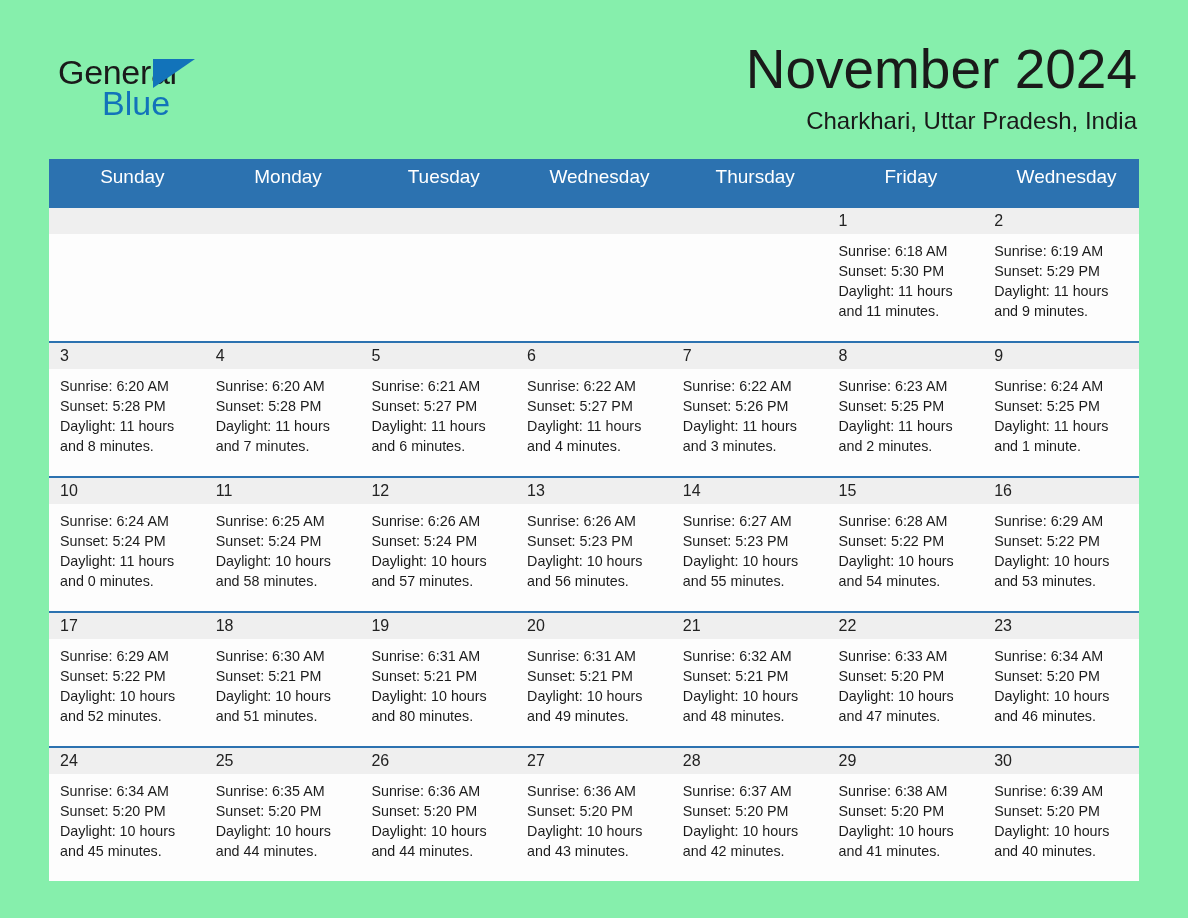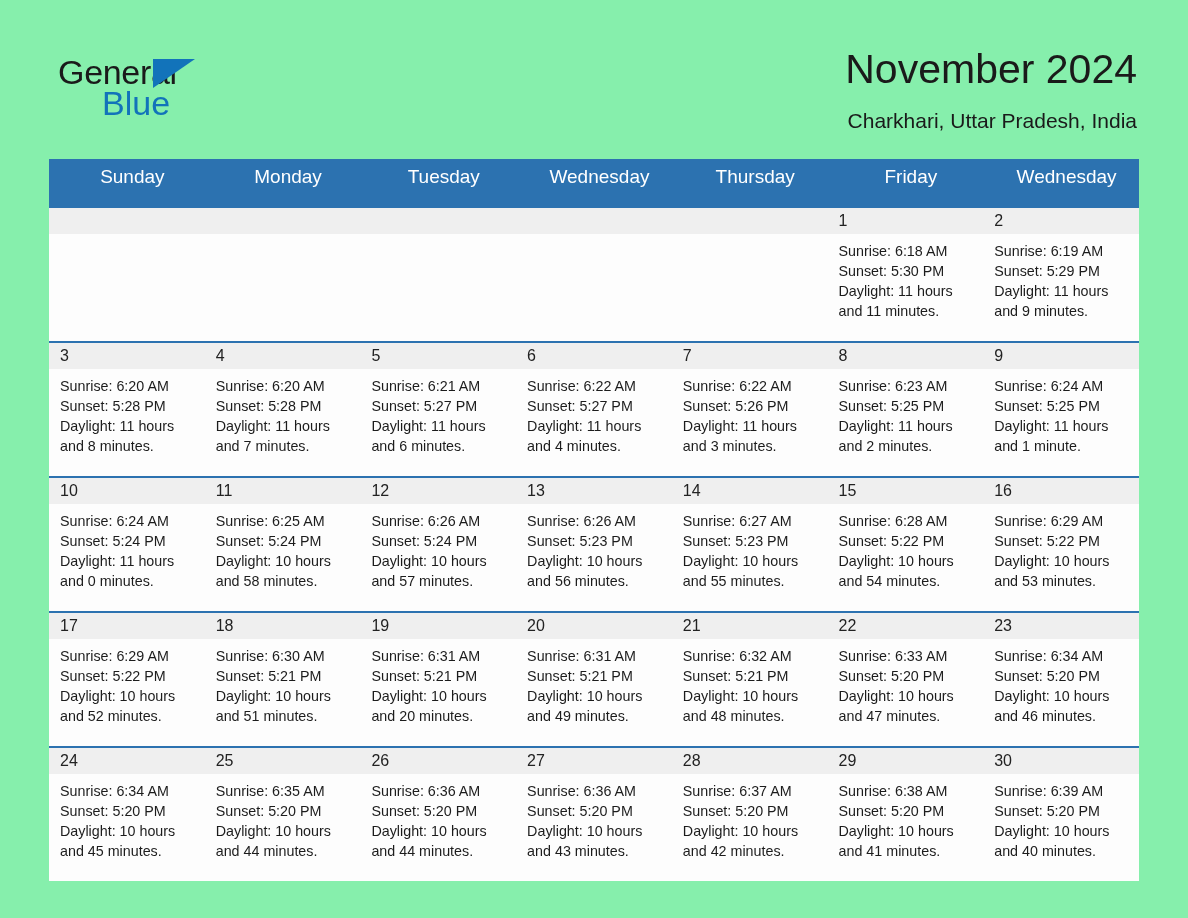--- a/index.html
+++ b/index.html
@@ -62,28 +62,28 @@
     font-weight: 400;
     white-space: nowrap;
   }
   .title-block {
     position: absolute;
     right: 51px;
     top: 44px;
     text-align: right;
   }
   .month-title {
-    font-size: 41px;
+    font-size: 55px;
     line-height: 50px;
     color: #1a1a1a;
     font-weight: 400;
     white-space: nowrap;
   }
   .location {
-    font-size: 21px;
+    font-size: 24px;
     line-height: 34px;
     color: #1a1a1a;
     font-weight: 400;
     white-space: nowrap;
     margin-top: 10px;
   }
 
   
   .cal {
     position: absolute;
@@ -396,21 +396,21 @@
               </div>
             </div>
           </td>
           <td>
             <div class="cell-inner">
               <div class="daynum-band">19</div>
               <div class="info">
                 <div>Sunrise: 6:31 AM</div>
                 <div>Sunset: 5:21 PM</div>
                 <div>Daylight: 10 hours</div>
-                <div>and 20 minutes.</div>
+                <div>and 80 minutes.</div>
               </div>
             </div>
           </td>
           <td>
             <div class="cell-inner">
               <div class="daynum-band">20</div>
               <div class="info">
                 <div>Sunrise: 6:31 AM</div>
                 <div>Sunset: 5:21 PM</div>
                 <div>Daylight: 10 hours</div>

